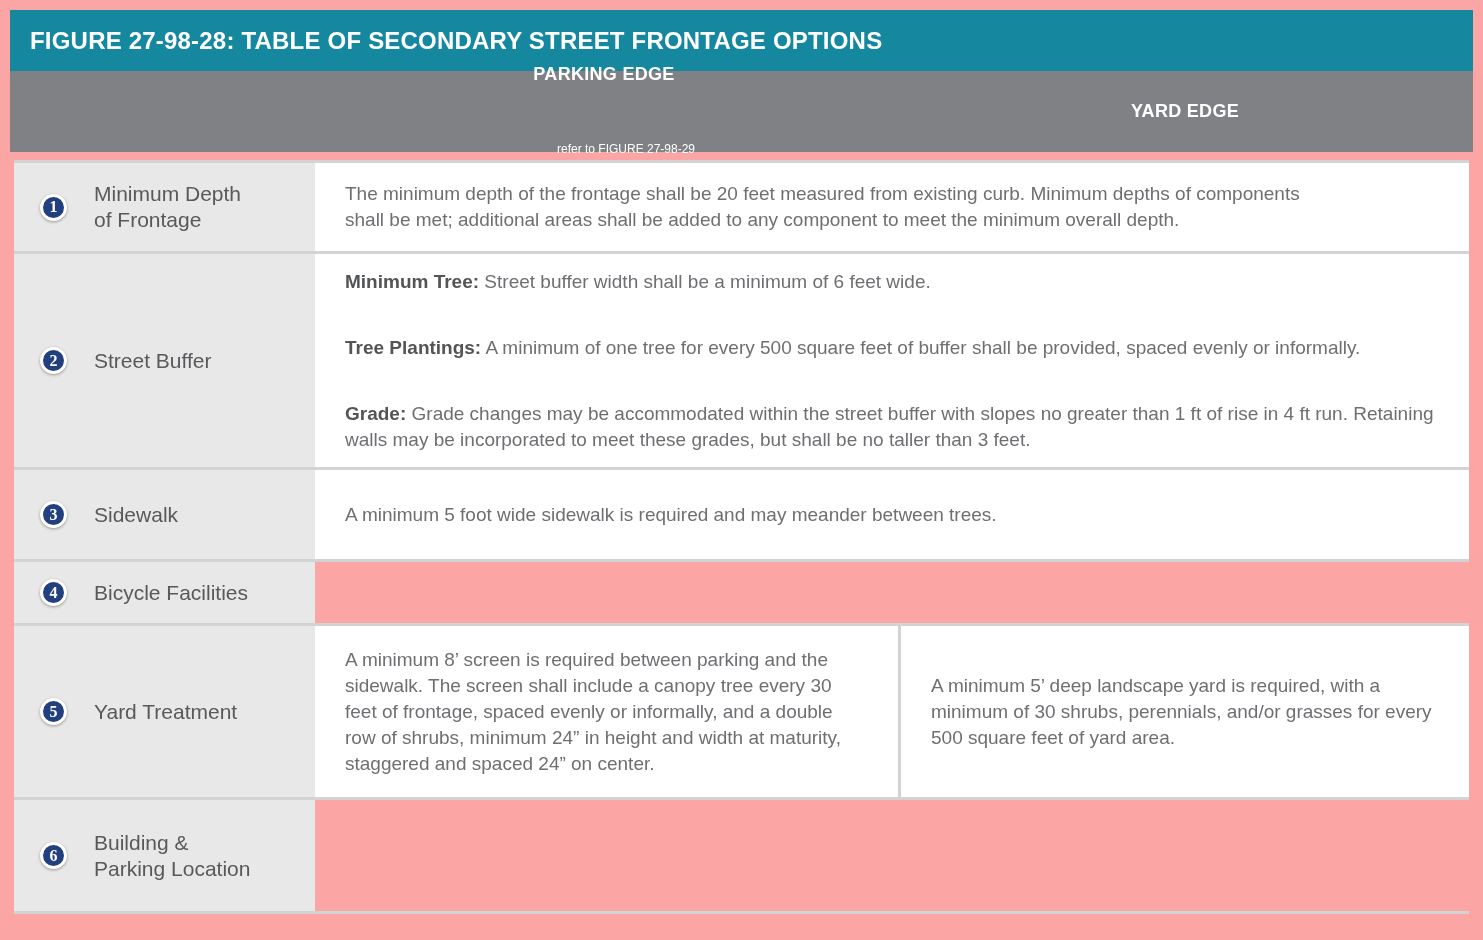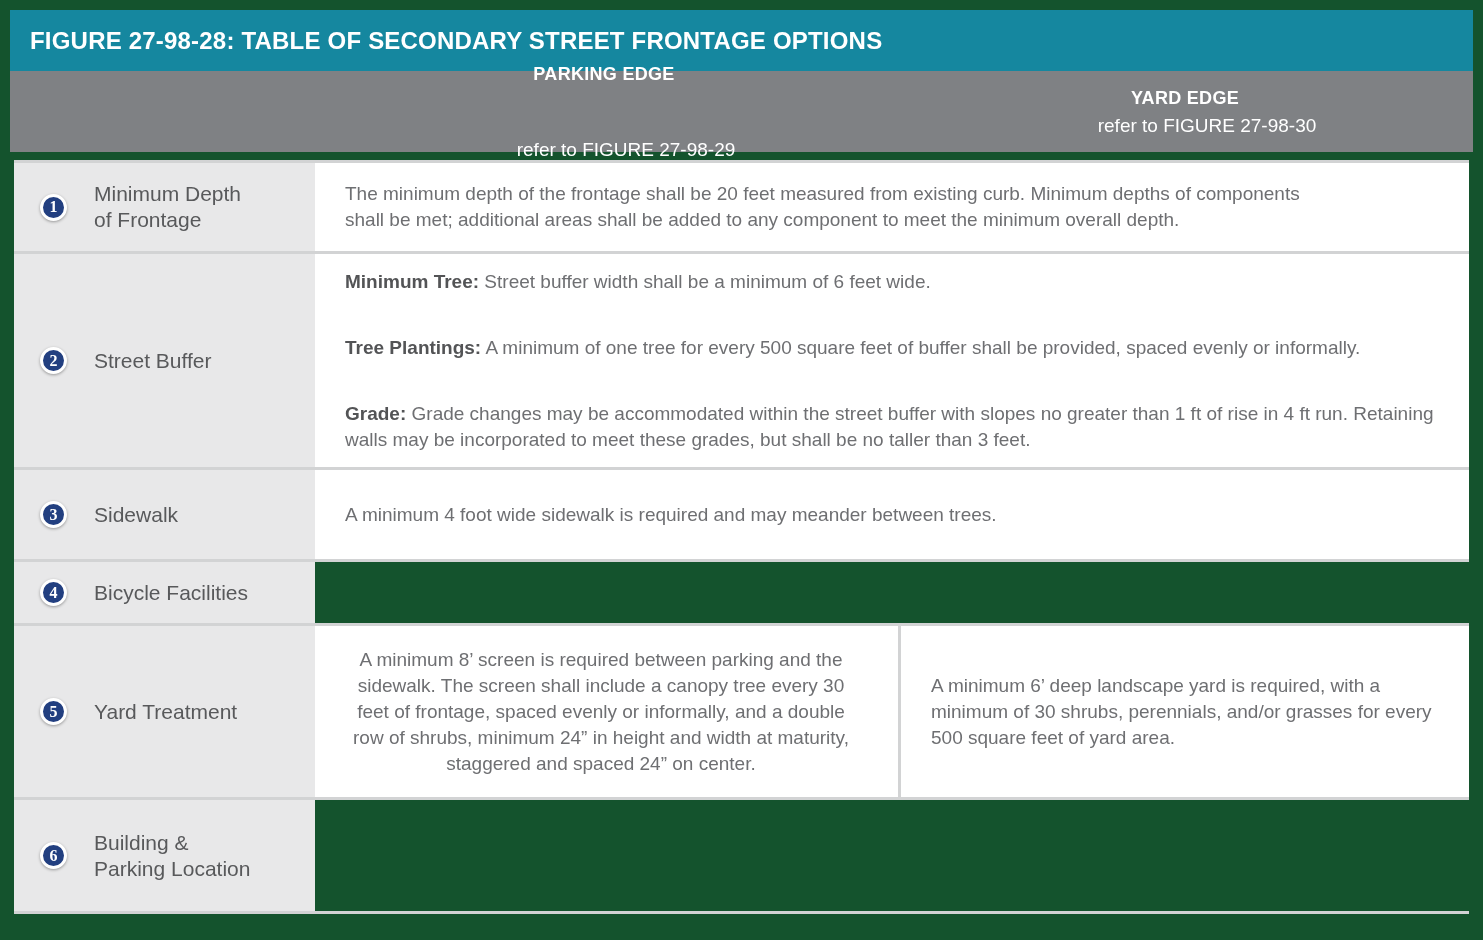--- a/index.html
+++ b/index.html
@@ -11,21 +11,21 @@
     --labeltext:#58595B;
     --bodytext:#6E6F72;
     --leadtext:#535456;
   }
   *{margin:0;padding:0;box-sizing:border-box;}
   html,body{background:#ffffff;}
   .page{
     width:1483px;height:940px;
     padding:10px 10px 0 10px;
     font-family:"Liberation Sans","DejaVu Sans",sans-serif;
-    background:#14532d;
+    background:#fca5a5;
     overflow:hidden;
   }
   
   .title-bar{
     height:61px;
     background:var(--teal);
     display:flex;align-items:center;
     padding-left:20px;
   }
   .title-bar h1{
@@ -39,21 +39,21 @@
     color:#ffffff;
   }
   .col-header .spacer{width:301px;}
   .col-header .col{
     display:flex;flex-direction:column;justify-content:center;align-items:center;
     text-align:center;line-height:27px;
   }
   .col-header .col.parking{width:586px;gap:48px;}
   .col-header .col.yard{flex:1;}
   .col-title{font-size:18px;font-weight:bold;letter-spacing:.3px;}
-  .col-sub{font-size:19px;font-weight:normal;margin-left:44px;}
+  .col-sub{font-size:12px;font-weight:normal;margin-left:44px;}
   
   .tbl{
     margin:8px 4px 0 4px;
     border-top:3px solid var(--divider);
     border-bottom:3px solid var(--divider);
   }
   .trow{display:flex;}
   .trow + .trow{border-top:3px solid var(--divider);}
   .r1{height:88px;} .r2{height:216px;} .r3{height:92px;}
   .r4{height:64px;} .r5{height:174px;} .r6{height:114px;}
@@ -87,42 +87,41 @@
     font-size:19px;line-height:26px;
   }
   .content-cell p{margin:16px;}
   .content-cell p + p{margin-top:24px;}
   .content-cell strong{color:var(--leadtext);font-weight:bold;}
   .w-narrow{max-width:975px;}
   .w-mid{max-width:1120px;}
   .w-wide{max-width:1090px;}
   
   .split{flex:1;display:flex;}
-  .split .content-cell.parking-cell{flex:0 0 583px;text-align:center;}
+  .split .content-cell.parking-cell{flex:0 0 583px;}
   .split .content-cell.yard-cell{flex:1;border-left:3px solid var(--divider);}
   .split .content-cell p{max-width:512px;}
 </style>
 </head>
 <body>
 
 <div class="page">
 
   <div class="title-bar">
     <h1>FIGURE 27-98-28: TABLE OF SECONDARY STREET FRONTAGE OPTIONS</h1>
   </div>
 
   <div class="col-header">
     <div class="spacer"></div>
     <div class="col parking">
       <div class="col-title">PARKING EDGE</div>
       <div class="col-sub">refer to FIGURE 27-98-29</div>
     </div>
     <div class="col yard">
       <div class="col-title">YARD EDGE</div>
-      <div class="col-sub">refer to FIGURE 27-98-30</div>
     </div>
   </div>
 
   <div class="tbl">
 
     <div class="trow r1">
       <div class="label-cell">
         <div class="badge">1</div>
         <div class="label-text">
           <div>Minimum Depth</div>
@@ -158,21 +157,21 @@
     </div>
 
     <div class="trow r3">
       <div class="label-cell">
         <div class="badge">3</div>
         <div class="label-text">
           <div>Sidewalk</div>
         </div>
       </div>
       <div class="content-cell">
-        <p>A minimum 4 foot wide sidewalk is required and may meander between trees.</p>
+        <p>A minimum 5 foot wide sidewalk is required and may meander between trees.</p>
       </div>
     </div>
 
     <div class="trow r4">
       <div class="label-cell">
         <div class="badge">4</div>
         <div class="label-text">
           <div>Bicycle Facilities</div>
         </div>
       </div>
@@ -183,21 +182,21 @@
         <div class="badge">5</div>
         <div class="label-text">
           <div>Yard Treatment</div>
         </div>
       </div>
       <div class="split">
         <div class="content-cell parking-cell">
           <p>A minimum 8’ screen is required between parking and the sidewalk. The screen shall include a canopy tree every 30 feet of frontage, spaced evenly or informally, and a double row of shrubs, minimum 24” in height and width at maturity, staggered and spaced 24” on center.</p>
         </div>
         <div class="content-cell yard-cell">
-          <p>A minimum 6’ deep landscape yard is required, with a minimum of 30 shrubs, perennials, and/or grasses for every 500 square feet of yard area.</p>
+          <p>A minimum 5’ deep landscape yard is required, with a minimum of 30 shrubs, perennials, and/or grasses for every 500 square feet of yard area.</p>
         </div>
       </div>
     </div>
 
     <div class="trow r6">
       <div class="label-cell">
         <div class="badge">6</div>
         <div class="label-text">
           <div>Building &amp;</div>
           <div>Parking Location</div>

